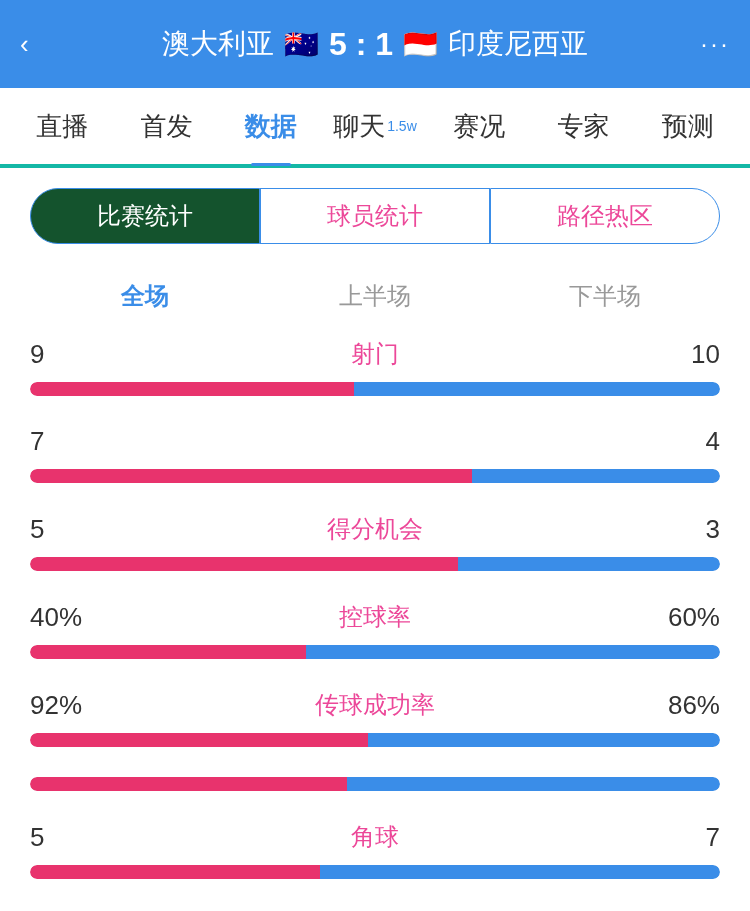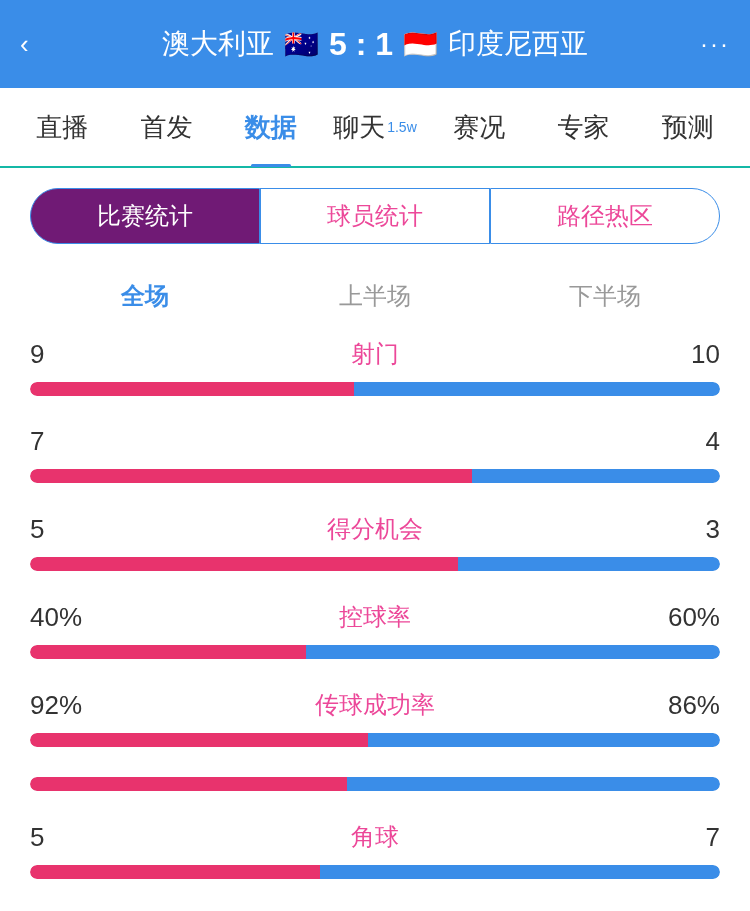--- a/index.html
+++ b/index.html
@@ -48,21 +48,21 @@
       letter-spacing: 2px;
       cursor: pointer;
       width: 40px;
       text-align: right;
     }
 
     
     .nav-tabs {
       display: flex;
       align-items: center;
-      border-bottom: 2px solid #14b8a6;
+      border-bottom: 4px solid #14b8a6;
       padding: 0 10px;
       height: 80px;
       background: #fff;
     }
     .nav-tab {
       flex: 1;
       text-align: center;
       font-size: 26px;
       color: #333;
       position: relative;
@@ -113,21 +113,21 @@
       color: #ec4899;
       cursor: pointer;
     }
     .sub-tab:first-child {
       border-radius: 28px 0 0 28px;
     }
     .sub-tab:last-child {
       border-radius: 0 28px 28px 0;
     }
     .sub-tab.active {
-      background: #701a75;
+      background: #14532d;
       color: #fff;
     }
 
     
     .period-tabs {
       display: flex;
       padding: 0 30px;
       margin-bottom: 10px;
     }
     .period-tab {

